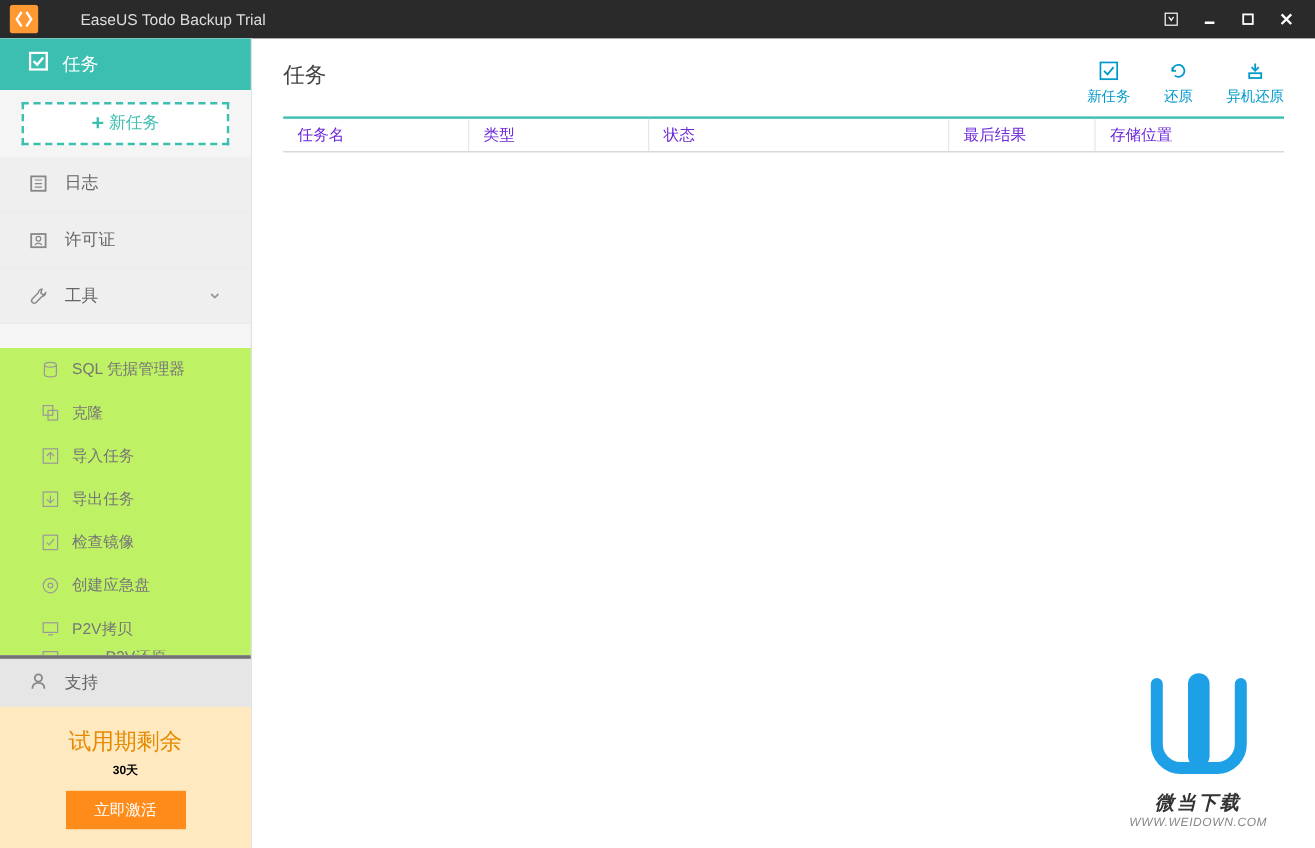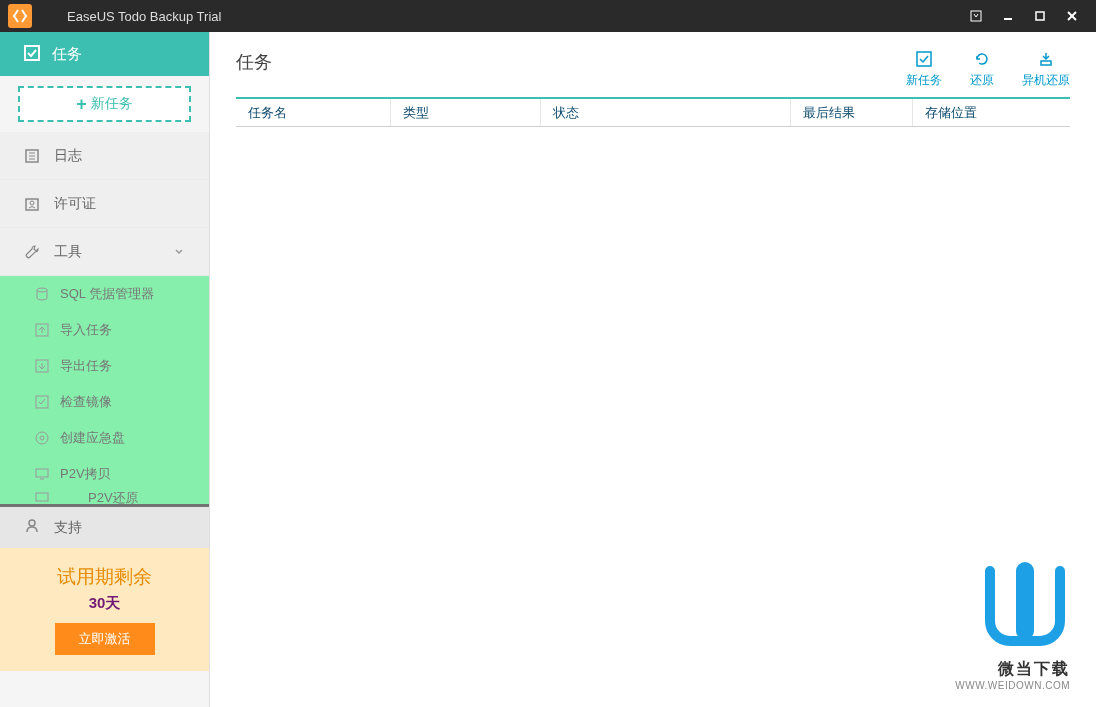--- a/index.html
+++ b/index.html
@@ -20,50 +20,50 @@
     .sidebar-top-active .icon { margin-right: 12px; }
     
     .new-task-wrap { padding: 10px 18px; background: #f5f5f5; }
     .new-task-btn { border: 2px dashed #3cbfb1; height: 36px; display: flex; align-items: center; justify-content: center; color: #3cbfb1; font-size: 14px; cursor: pointer; background: #fff; }
     .new-task-btn .plus { font-size: 18px; font-weight: bold; margin-right: 4px; }
     
     .sidebar-section { height: 48px; display: flex; align-items: center; padding: 0 24px; color: #666; font-size: 14px; cursor: pointer; border-bottom: 1px solid #eaeaea; background: #efefef; }
     .sidebar-section .icon { margin-right: 12px; width: 18px; display: inline-flex; }
     .sidebar-section .chevron { margin-left: auto; }
     
-    .sidebar-subitems { background: #86efac; overflow-y: hidden; }
+    .sidebar-subitems { background: #bef264; overflow-y: hidden; margin-top: 20px; }
     .sidebar-subitem { height: 36px; display: flex; align-items: center; padding-left: 34px; color: #777; font-size: 13px; cursor: pointer; }
     .sidebar-subitem .icon { margin-right: 10px; width: 16px; display: inline-flex; }
     .sidebar-subitem.cutoff { height: 12px; overflow: hidden; gap: 28px; }
     
     .sidebar-support { height: 44px; display: flex; align-items: center; padding-left: 24px; color: #666; font-size: 14px; cursor: pointer; background: #e6e6e6; border-top: 3px solid #737373; }
     .sidebar-support .icon { margin-right: 12px; width: 18px; }
     
     .trial-box { background: #ffe9c0; padding: 16px 0; text-align: center; }
     .trial-label { color: #e68a00; font-size: 19px; margin-bottom: 4px; }
-    .trial-days { color: #701a75; font-size: 15px; font-weight: bold; margin-bottom: 10px; }
+    .trial-days { color: #000000; font-size: 10px; font-weight: bold; margin-bottom: 10px; }
     .activate-btn { background: #ff8c1a; color: #fff; padding: 7px 24px; font-size: 13px; border: none; cursor: pointer; display: inline-block; }
     
     .content { flex: 1; display: flex; flex-direction: column; padding: 18px 26px; position: relative; }
     .content-header { display: flex; align-items: flex-start; margin-bottom: 8px; }
     .content-title { font-size: 18px; color: #444; }
     .content-actions { margin-left: auto; display: flex; gap: 28px; }
     .action-btn { display: flex; flex-direction: column; align-items: center; cursor: pointer; color: #0099cc; font-size: 12px; }
     .action-btn .icon { margin-bottom: 4px; height: 18px; display: flex; align-items: center; }
     
-    .table-header { display: flex; border-top: 2px solid #3cbfb1; border-bottom: 1px solid #d0d0d0; height: 30px; align-items: center; color: #0c4a6e; font-size: 13px; }
+    .table-header { display: flex; border-top: 2px solid #3cbfb1; border-bottom: 1px solid #d0d0d0; height: 30px; align-items: center; color: #6d28d9; font-size: 13px; }
     .th { padding-left: 12px; border-right: 1px solid #e6e6e6; height: 100%; display: flex; align-items: center; }
     .th:last-child { border-right: none; }
     .col-name { width: 155px; }
     .col-type { width: 150px; }
     .col-status { width: 250px; }
     .col-result { width: 122px; }
     .col-location { flex: 1; }
     
-    .watermark { position: absolute; bottom: 16px; right: 26px; text-align: right; }
+    .watermark { position: absolute; bottom: 16px; right: 40px; text-align: center; font-style: italic; }
     .watermark-logo { width: 90px; height: 90px; margin-bottom: 4px; }
     .watermark-text { font-size: 16px; font-weight: bold; color: #333; letter-spacing: 2px; }
     .watermark-url { font-size: 10px; color: #888; letter-spacing: 0.5px; }
     
     .icon svg { width: 16px; height: 16px; fill: currentColor; }
   </style>
 </head>
 <body>
 
 <div class="titlebar">
@@ -153,20 +153,29 @@
 
     <div class="sidebar-subitems">
       <div class="sidebar-subitem">
         <span class="icon">
             <svg viewBox="0 0 16 16">
               <ellipse cx="8" cy="4" rx="5" ry="2" fill="none" stroke="#999"></ellipse>
               <path d="M3 4 V12 A5 2 0 0 0 13 12 V4" fill="none" stroke="#999"></path>
             </svg>
           </span>
         <span>SQL 凭据管理器</span>
+      </div>
+      <div class="sidebar-subitem">
+        <span class="icon">
+            <svg viewBox="0 0 16 16">
+              <rect x="2" y="2" width="8" height="8" fill="none" stroke="#999"></rect>
+              <rect x="6" y="6" width="8" height="8" fill="none" stroke="#999"></rect>
+            </svg>
+          </span>
+        <span>克隆</span>
       </div>
       <div class="sidebar-subitem">
         <span class="icon">
             <svg viewBox="0 0 16 16">
               <rect x="2" y="2" width="12" height="12" fill="none" stroke="#999"></rect>
               <path d="M8 11 L8 5 M5 8 L8 5 L11 8" fill="none" stroke="#999"></path>
             </svg>
           </span>
         <span>导入任务</span>
       </div>

